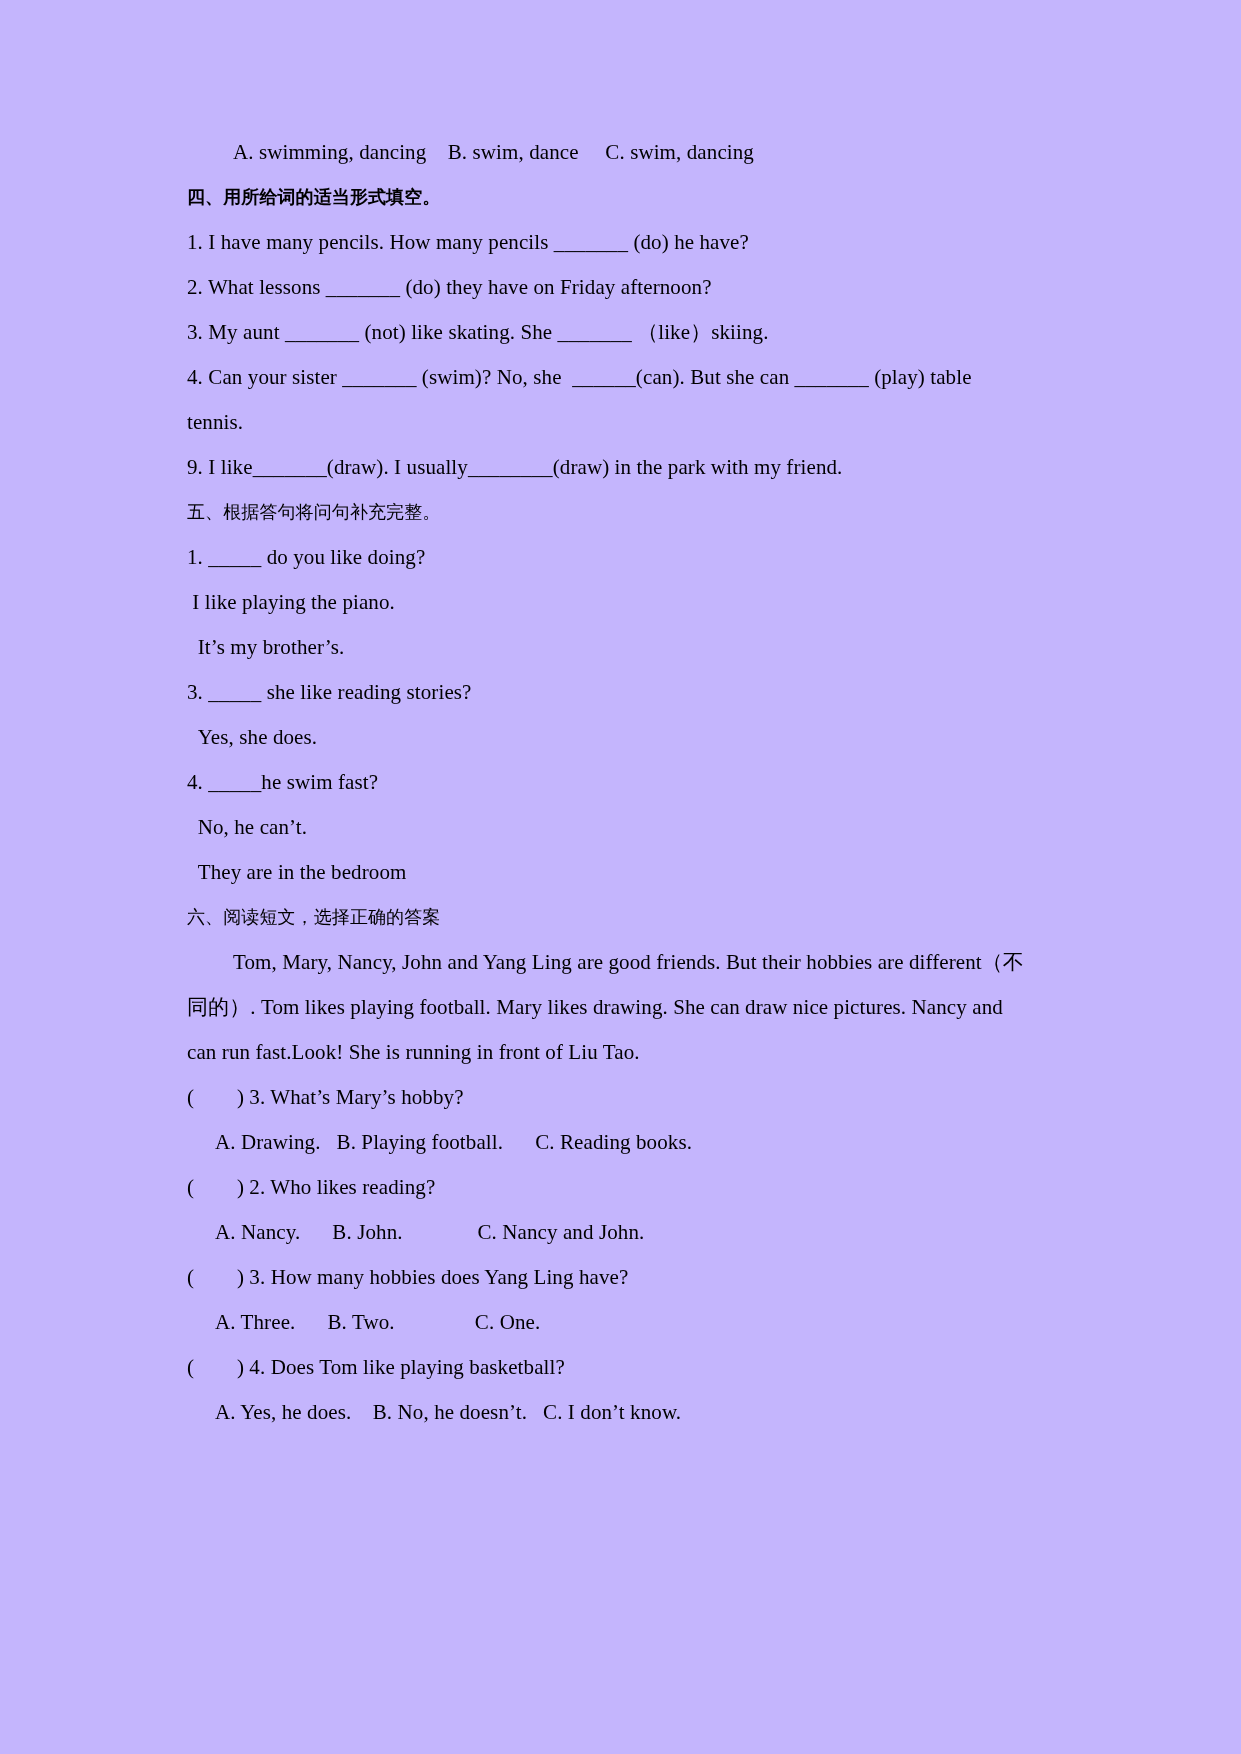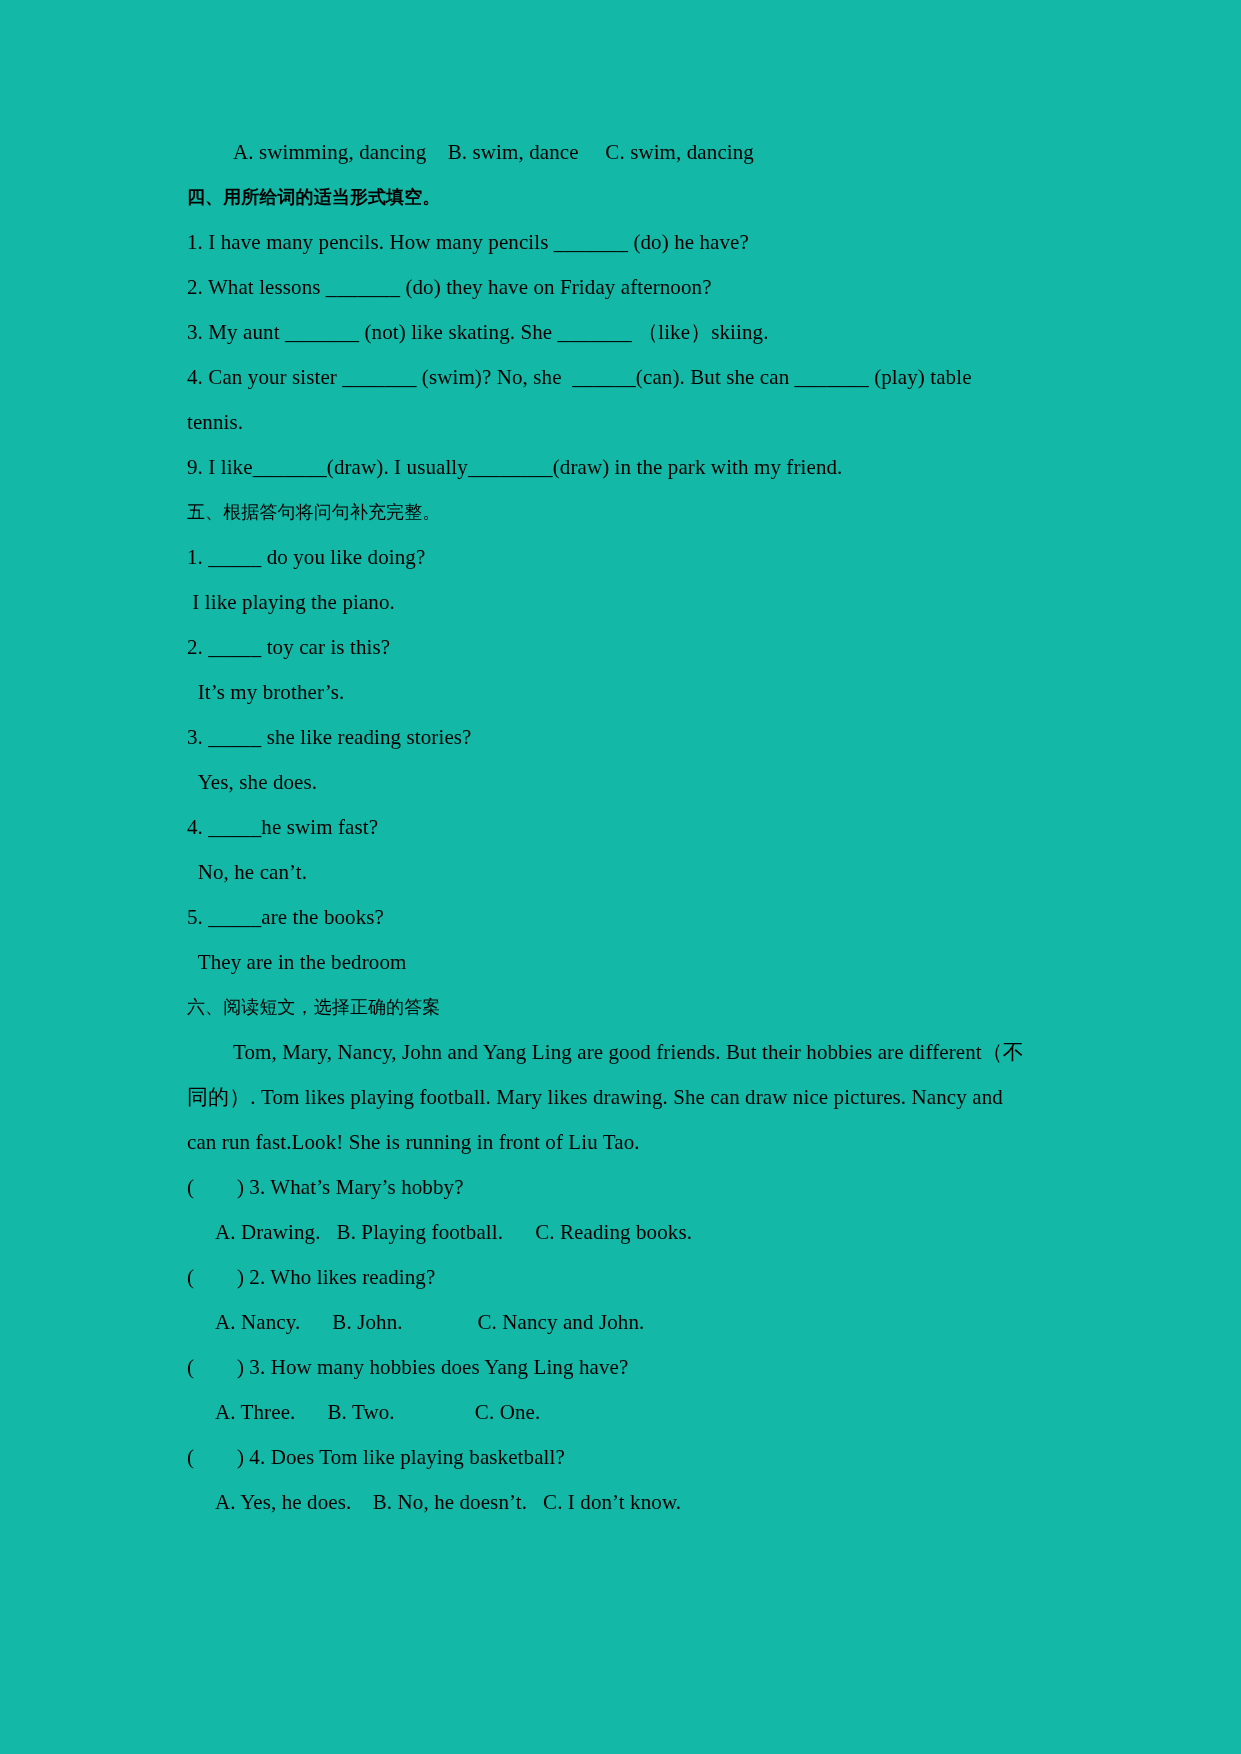--- a/index.html
+++ b/index.html
@@ -11,21 +11,21 @@
     width: 1241px;
     height: 1754px;
     overflow: hidden;
     font-family: "Liberation Serif", serif;
     font-size: 21px;
     color: #000000;
   }
   .page {
     width: 1241px;
     height: 1754px;
-    background: #14b8a6;
+    background: #c4b5fd;
     box-sizing: border-box;
     padding: 130px 166px 0 187px;
   }
   .line {
     line-height: 45px;
     min-height: 45px;
     white-space: pre-wrap;
     letter-spacing: 0.1px;
   }
   .heading {
@@ -49,27 +49,25 @@
   <div class="line">1. I have many pencils. How many pencils _______ (do) he have?</div>
   <div class="line">2. What lessons _______ (do) they have on Friday afternoon?</div>
   <div class="line">3. My aunt _______ (not) like skating. She _______ （like）skiing.</div>
   <div class="line">4. Can your sister _______ (swim)? No, she  ______(can). But she can _______ (play) table</div>
   <div class="line">tennis.</div>
   <div class="line">9. I like_______(draw). I usually________(draw) in the park with my friend.</div>
 
   <div class="line heading">五、根据答句将问句补充完整。</div>
   <div class="line">1. _____ do you like doing?</div>
   <div class="line"> I like playing the piano.</div>
-  <div class="line">2. _____ toy car is this?</div>
   <div class="line">  It’s my brother’s.</div>
   <div class="line">3. _____ she like reading stories?</div>
   <div class="line">  Yes, she does.</div>
   <div class="line">4. _____he swim fast?</div>
   <div class="line">  No, he can’t.</div>
-  <div class="line">5. _____are the books?</div>
   <div class="line">  They are in the bedroom</div>
 
   <div class="line heading">六、阅读短文，选择正确的答案</div>
   <div class="line ind-first">Tom, Mary, Nancy, John and Yang Ling are good friends. But their hobbies are different（不</div>
   <div class="line">同的）. Tom likes playing football. Mary likes drawing. She can draw nice pictures. Nancy and</div>
   <div class="line">can run fast.Look! She is running in front of Liu Tao.</div>
 
   <div class="line">(        ) 3. What’s Mary’s hobby?</div>
   <div class="line ind-opt">A. Drawing.   B. Playing football.      C. Reading books.</div>
   <div class="line">(        ) 2. Who likes reading?</div>

